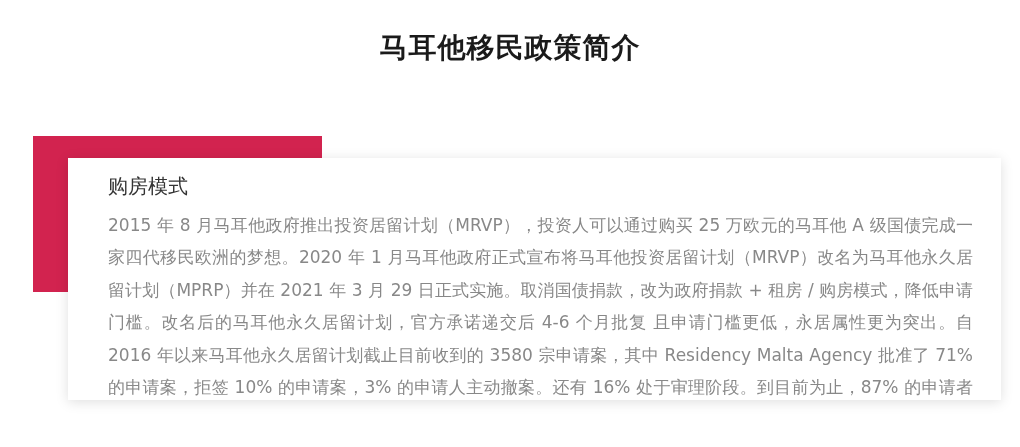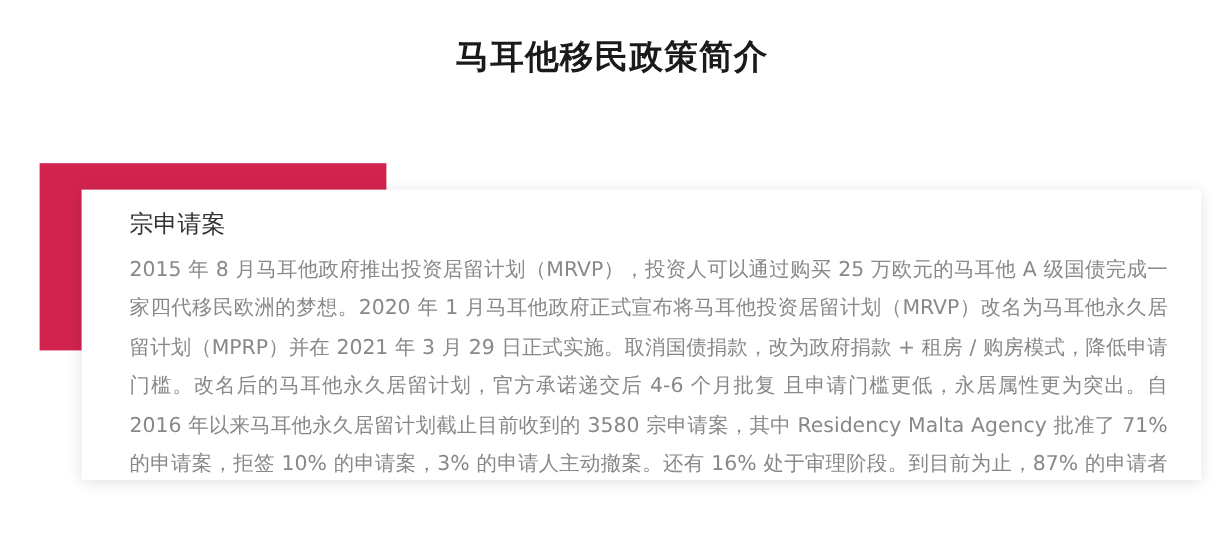--- a/index.html
+++ b/index.html
@@ -64,17 +64,17 @@
 
 <div class="stage">
 
   <div class="section-header">
     <div class="page-title">马耳他移民政策简介</div>
   </div>
 
   <div class="accent-block"></div>
 
   <div class="policy-card">
-    <div class="card-heading">宗申请案</div>
+    <div class="card-heading">购房模式</div>
     <div class="card-paragraph">2015 年 8 月马耳他政府推出投资居留计划（MRVP），投资人可以通过购买 25 万欧元的马耳他 A 级国债完成一家四代移民欧洲的梦想。2020 年 1 月马耳他政府正式宣布将马耳他投资居留计划（MRVP）改名为马耳他永久居留计划（MPRP）并在 2021 年 3 月 29 日正式实施。取消国债捐款，改为政府捐款 + 租房 / 购房模式，降低申请门槛。改名后的马耳他永久居留计划，官方承诺递交后 4-6 个月批复 且申请门槛更低，永居属性更为突出。自 2016 年以来马耳他永久居留计划截止目前收到的 3580 宗申请案，其中 Residency Malta Agency 批准了 71% 的申请案，拒签 10% 的申请案，3% 的申请人主动撤案。还有 16% 处于审理阶段。到目前为止，87% 的申请者来自中国。</div>
   </div>
 
 </div>
 
 </body></html>

